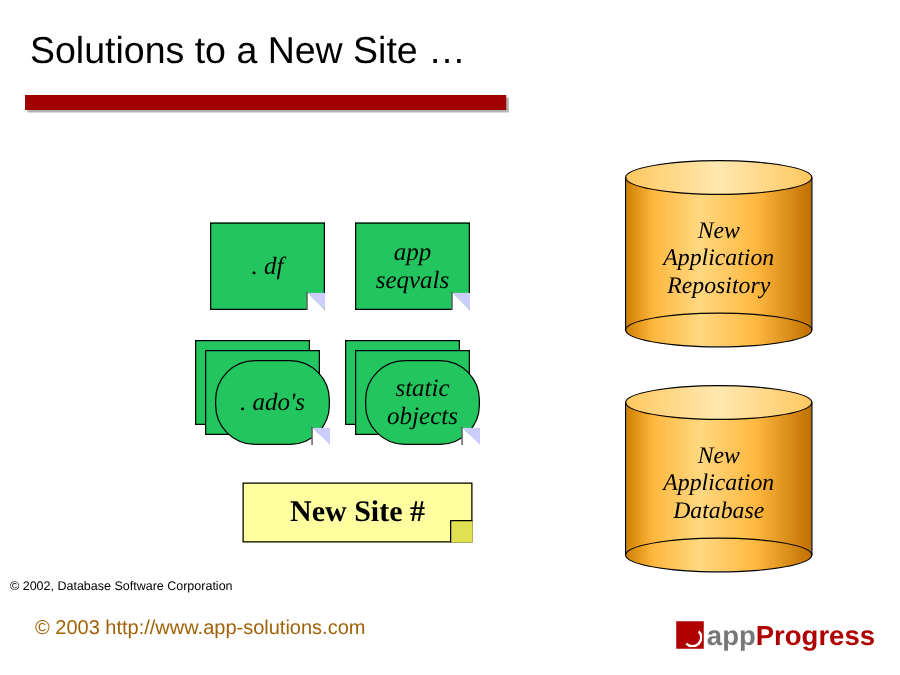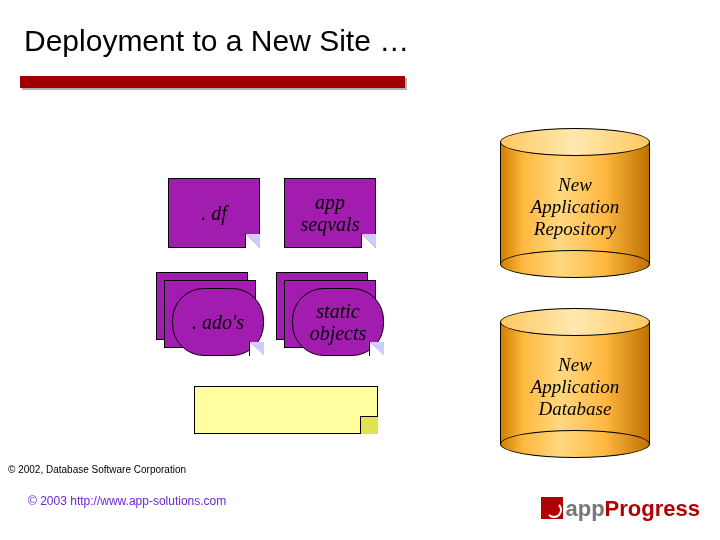--- a/index.html
+++ b/index.html
@@ -32,21 +32,21 @@
     position: absolute;
     left: 2px;
     top: 2px;
     width: 385px;
     height: 12px;
     background: rgba(0,0,0,0.3);
     z-index: -1;
   }
   .dogear {
     position: absolute;
-    background: #a21caf;
+    background: #22c55e;
     border: 1.5px solid #000;
   }
   .dogear::before {
     content: '';
     position: absolute;
     right: -1px;
     bottom: -1px;
     width: 14px;
     height: 14px;
     background: #fff;
@@ -158,22 +158,22 @@
     position: absolute;
     left: 8px;
     top: 464px;
     font-size: 10px;
     color: #000;
   }
   .footer2 {
     position: absolute;
     left: 28px;
     top: 494px;
-    font-size: 12px;
-    color: #6d28d9;
+    font-size: 16px;
+    color: #a16207;
   }
   .logo {
     position: absolute;
     right: 20px;
     bottom: 18px;
     font-family: Verdana, sans-serif;
     font-size: 22px;
     color: #000;
   }
   .logo .app { font-weight: bold; color: #777; }
@@ -194,21 +194,21 @@
     width: 12px; height: 12px;
     border: 2px solid #fff;
     border-radius: 50%;
     border-top-color: transparent;
     border-left-color: transparent;
   }
 </style>
 </head>
 <body>
 
-<div class="title">Deployment to a New Site …</div>
+<div class="title">Solutions to a New Site …</div>
 <div class="red-bar"></div>
 
 <div class="dogear" style="left:168px; top:178px; width:92px; height:70px;">
   <div class="dogear-label">. df</div>
 </div>
 
 <div class="dogear" style="left:284px; top:178px; width:92px; height:70px;">
   <div class="dogear-label" style="white-space:pre-line;">app
 seqvals</div>
 </div>
@@ -220,20 +220,21 @@
 </div>
 
 <div class="dogear stack1" style="left:276px; top:272px; width:92px; height:68px;"></div>
 <div class="dogear stack2" style="left:284px; top:280px; width:92px; height:68px;"></div>
 <div class="dogear stack3" style="left:292px; top:288px; width:92px; height:68px;">
   <div class="dogear-label" style="white-space:pre-line;">static
 objects</div>
 </div>
 
 <div class="sticky" style="left:194px; top:386px; width:184px; height:48px;">
+  <span>New Site #</span>
   <div class="sticky-corner"></div>
 </div>
 
 <div class="cyl" style="left:500px; top:128px;">
   <div class="cyl-body"></div>
   <div class="cyl-bottom"></div>
   <div class="cyl-top"></div>
   <div class="cyl-label" style="top:46px; white-space:pre-line;">New
 Application
 Repository</div>

